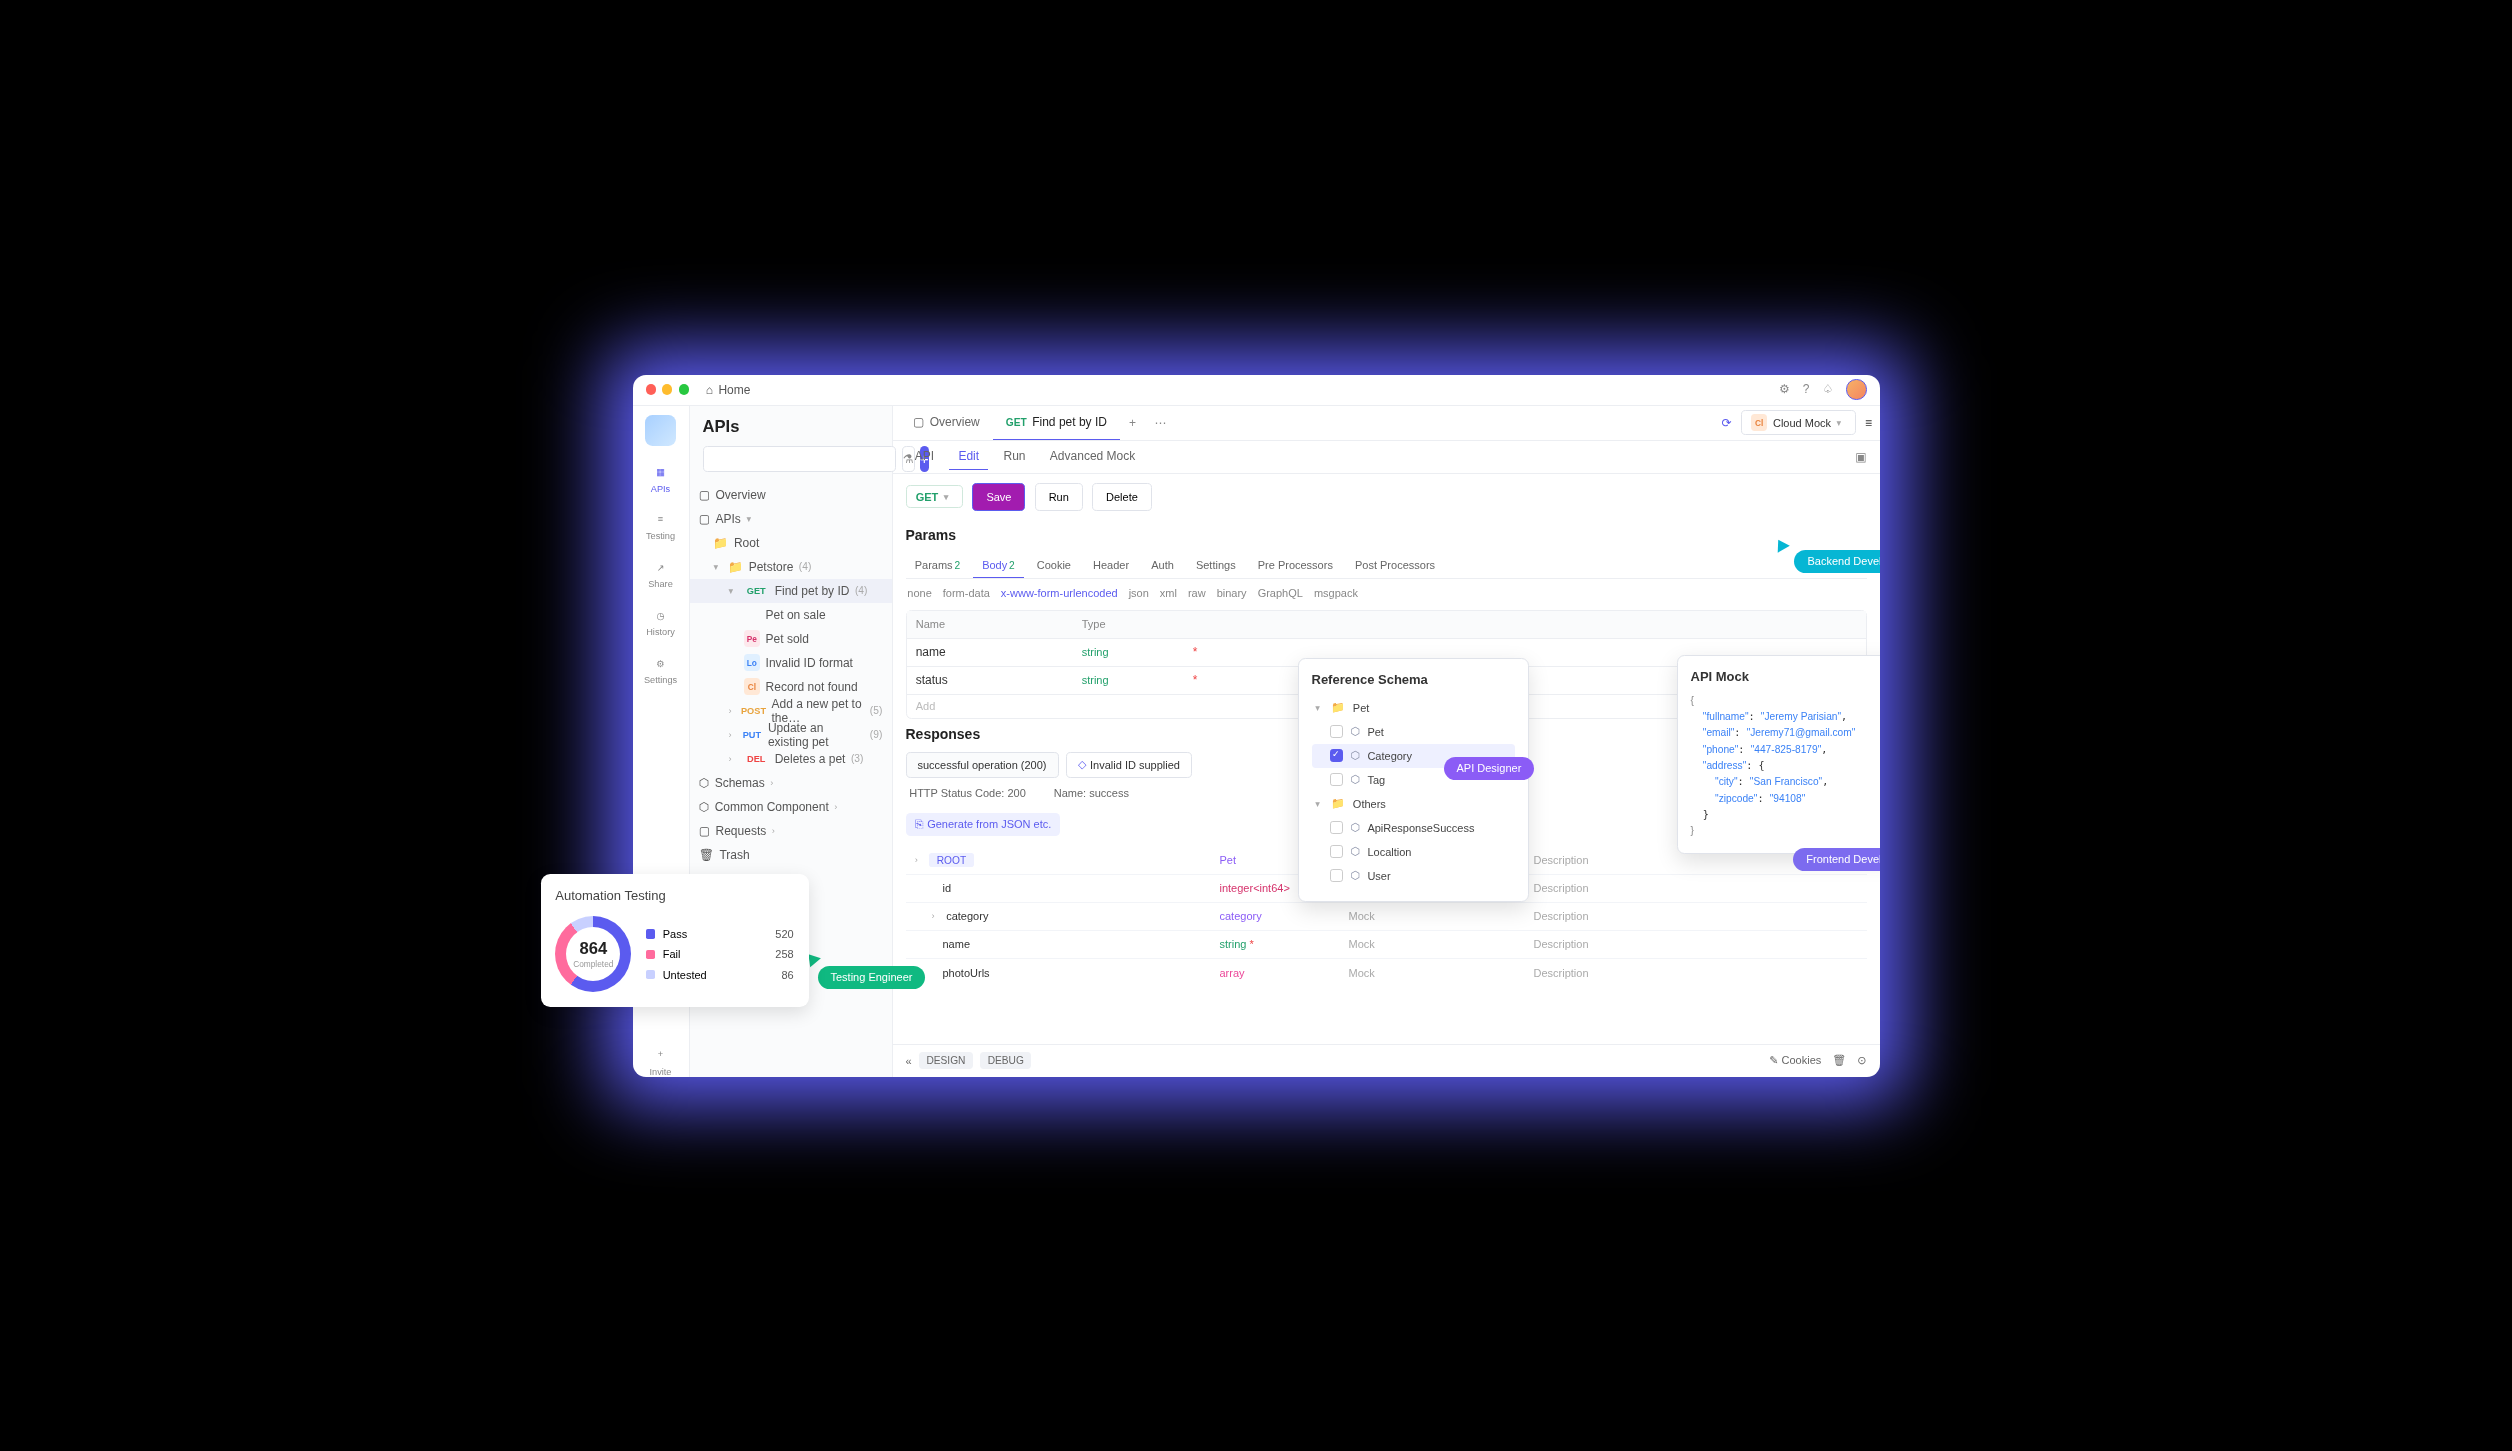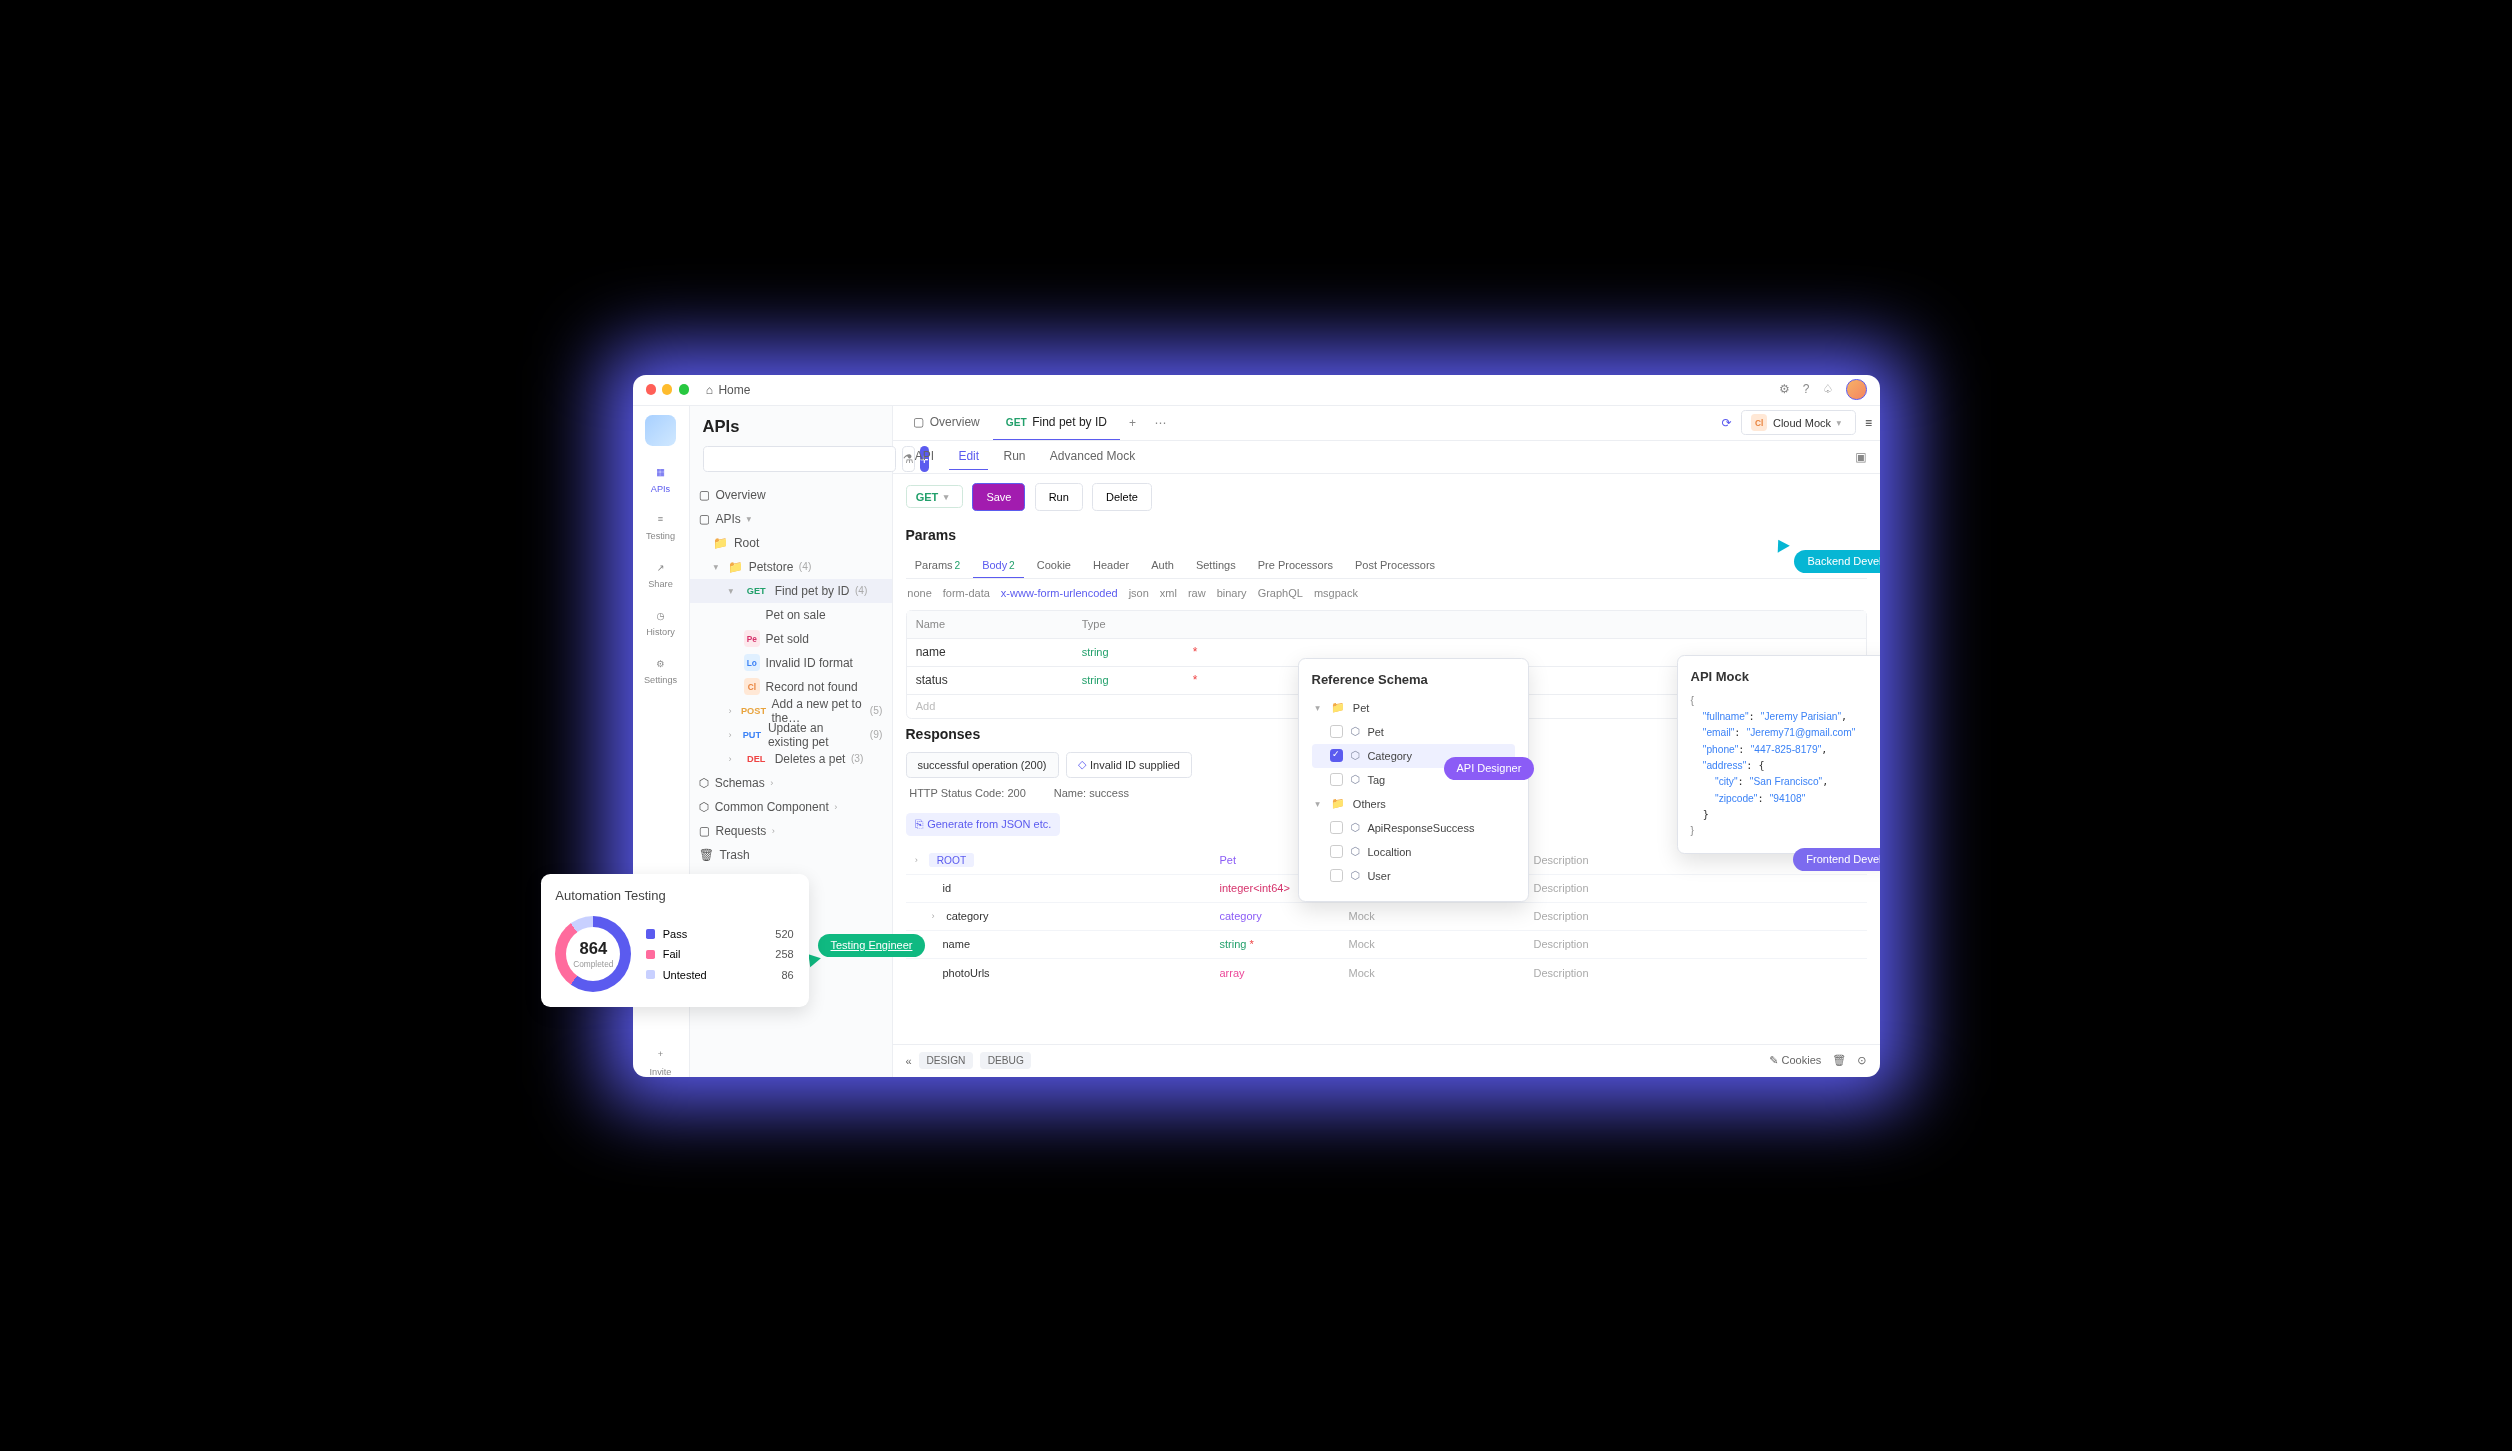--- a/index.html
+++ b/index.html
@@ -480,21 +480,21 @@
 
 <div class="call-tag ct-blue" style="right:-37px; top:175px;">Backend Developer</div>
 <div class="call-cursor" style="right:92px; top:164px; border-bottom-color:#06b6d4; transform:rotate(-30deg)"></div>
 
 <div class="call-tag ct-purple" style="left:811px; top:382px;">API Designer</div>
 <div class="call-cursor" style="left:818px; top:369px; border-bottom-color:#8b5cf6; transform:rotate(-40deg)"></div>
 
 <div class="call-tag ct-violet" style="right:-37px; top:473px;">Frontend Developer</div>
 <div class="call-cursor" style="right:102px; top:458px; border-bottom-color:#7c6bef; transform:rotate(-30deg)"></div>
 
-<div class="call-tag ct-green" style="left:185px; top:559px;text-decoration:underline;">Testing Engineer</div>
+<div class="call-tag ct-green" style="left:185px; top:591px;">Testing Engineer</div>
 <div class="call-cursor" style="left:172px; top:578px; border-bottom-color:#10b981; transform:rotate(-40deg)"></div>
 
 </div>
 
 <div class="test-card">
   <div class="test-title">Automation Testing</div>
   <div class="test-body">
     <div class="donut">
       <div class="donut-label">
             <div class="donut-n">864</div>

